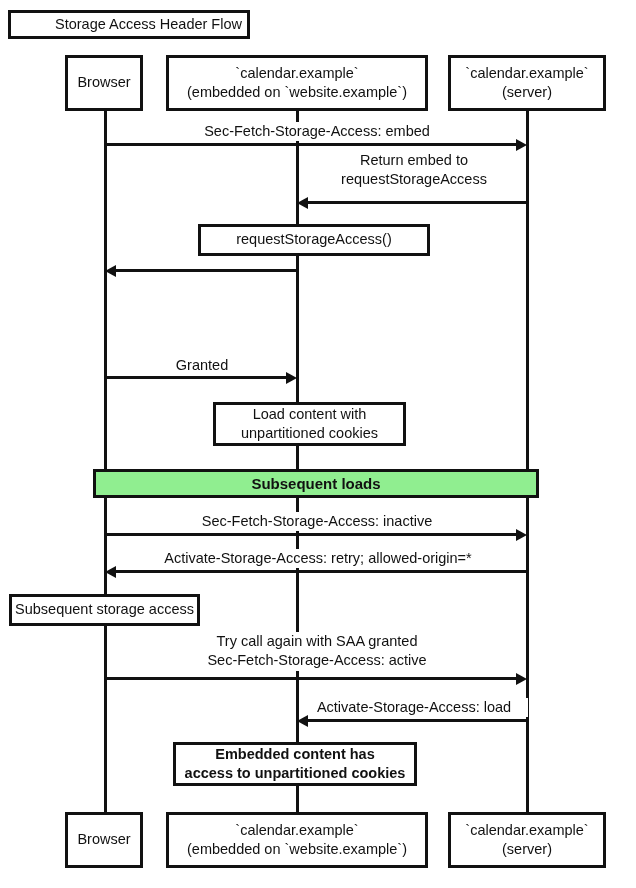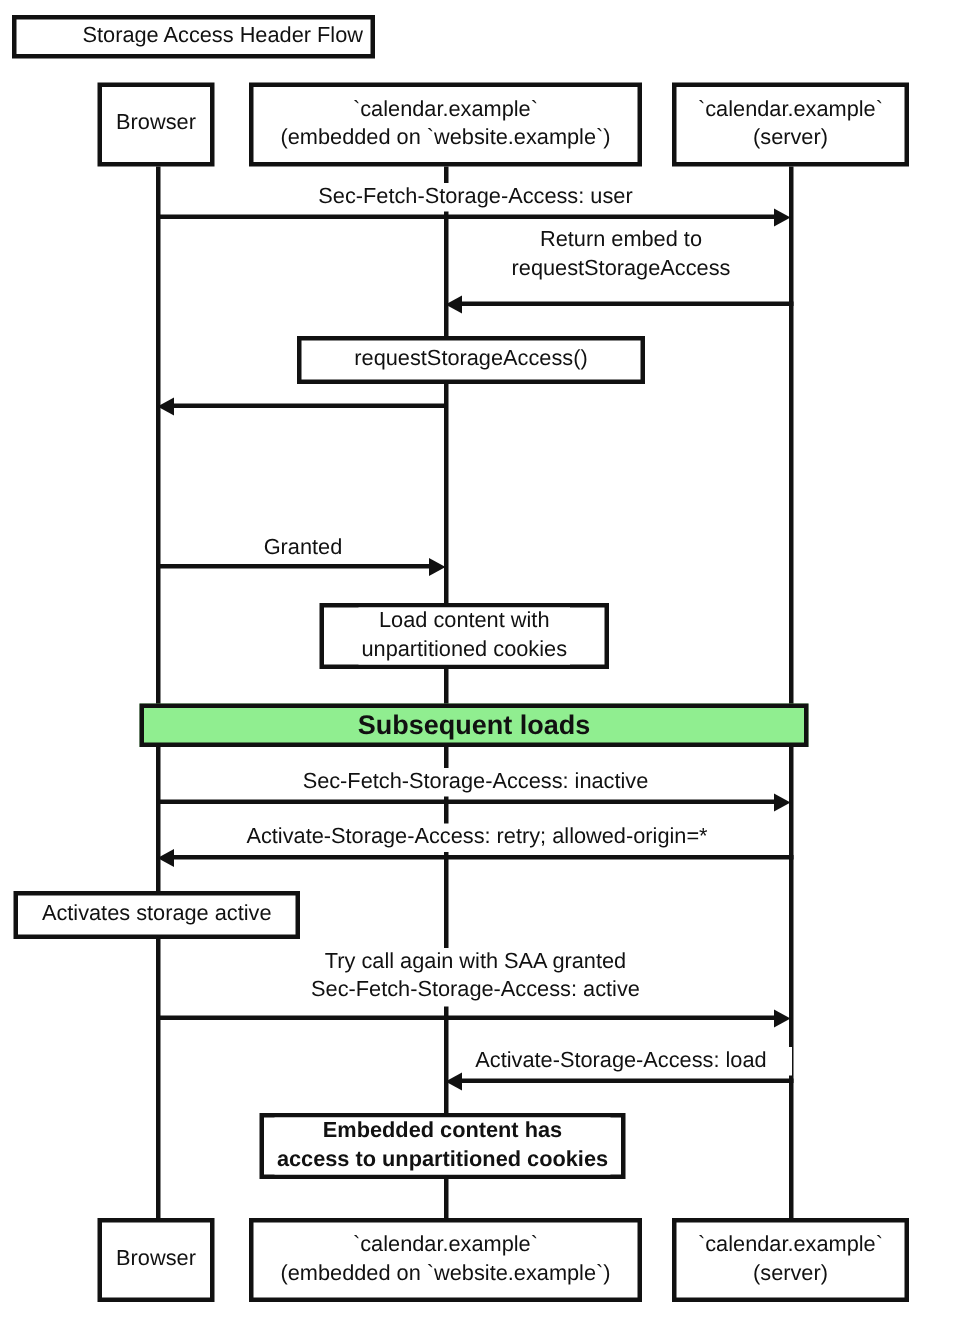--- a/index.html
+++ b/index.html
@@ -101,21 +101,21 @@
   
   .divider{
     position:absolute;
     border:3px solid #111;
     box-sizing:border-box;
     display:flex;
     align-items:center;
     justify-content:center;
   }
   .divider-text{
-    font-size:18px;
+    font-size:15px;
     font-weight:bold;
     color:#111;
     white-space:nowrap;
   }
 </style>
 </head>
 <body>
 
 <div id="diagram">
 
@@ -134,21 +134,21 @@
   <div class="actor" style="left:166px;top:55px;width:262px;height:56px;">
     <span class="actor-label">`calendar.example`
 (embedded on `website.example`)</span>
   </div>
 
   <div class="actor" style="left:448px;top:55px;width:158px;height:56px;">
     <span class="actor-label">`calendar.example`
 (server)</span>
   </div>
 
-  <div class="msg-label" style="left:190px;top:122px;width:250px;">Sec-Fetch-Storage-Access: user</div>
+  <div class="msg-label" style="left:190px;top:122px;width:250px;">Sec-Fetch-Storage-Access: embed</div>
   <div class="msg-line" style="left:105px;top:143px;width:414px;"></div>
   <div class="arrow-head right" style="left:516px;top:138.5px;"></div>
 
   <div class="msg-label" style="left:326px;top:151px;width:172px;">Return embed to
 requestStorageAccess</div>
   <div class="msg-line" style="left:308px;top:201px;width:221px;"></div>
   <div class="arrow-head left" style="left:297px;top:196.5px;"></div>
 
   <div class="note" style="left:198px;top:224px;width:232px;height:32px;">
     <span class="note-text">requestStorageAccess()</span>
@@ -173,21 +173,21 @@
 
   <div class="msg-label" style="left:185px;top:512px;width:260px;">Sec-Fetch-Storage-Access: inactive</div>
   <div class="msg-line" style="left:105px;top:533px;width:414px;"></div>
   <div class="arrow-head right" style="left:516px;top:528.5px;"></div>
 
   <div class="msg-label" style="left:143px;top:549px;width:346px;">Activate-Storage-Access: retry; allowed-origin=*</div>
   <div class="msg-line" style="left:116px;top:570px;width:413px;"></div>
   <div class="arrow-head left" style="left:105px;top:565.5px;"></div>
 
   <div class="note" style="left:9px;top:594px;width:191px;height:32px;">
-    <span class="note-text">Activates storage active</span>
+    <span class="note-text">Subsequent storage access</span>
   </div>
 
   <div class="msg-label" style="left:190px;top:632px;width:250px;">Try call again with SAA granted
 Sec-Fetch-Storage-Access: active</div>
   <div class="msg-line" style="left:105px;top:677px;width:414px;"></div>
   <div class="arrow-head right" style="left:516px;top:672.5px;"></div>
 
   <div class="msg-label" style="left:300px;top:698px;width:224px;">Activate-Storage-Access: load</div>
   <div class="msg-line" style="left:308px;top:719px;width:221px;"></div>
   <div class="arrow-head left" style="left:297px;top:714.5px;"></div>

